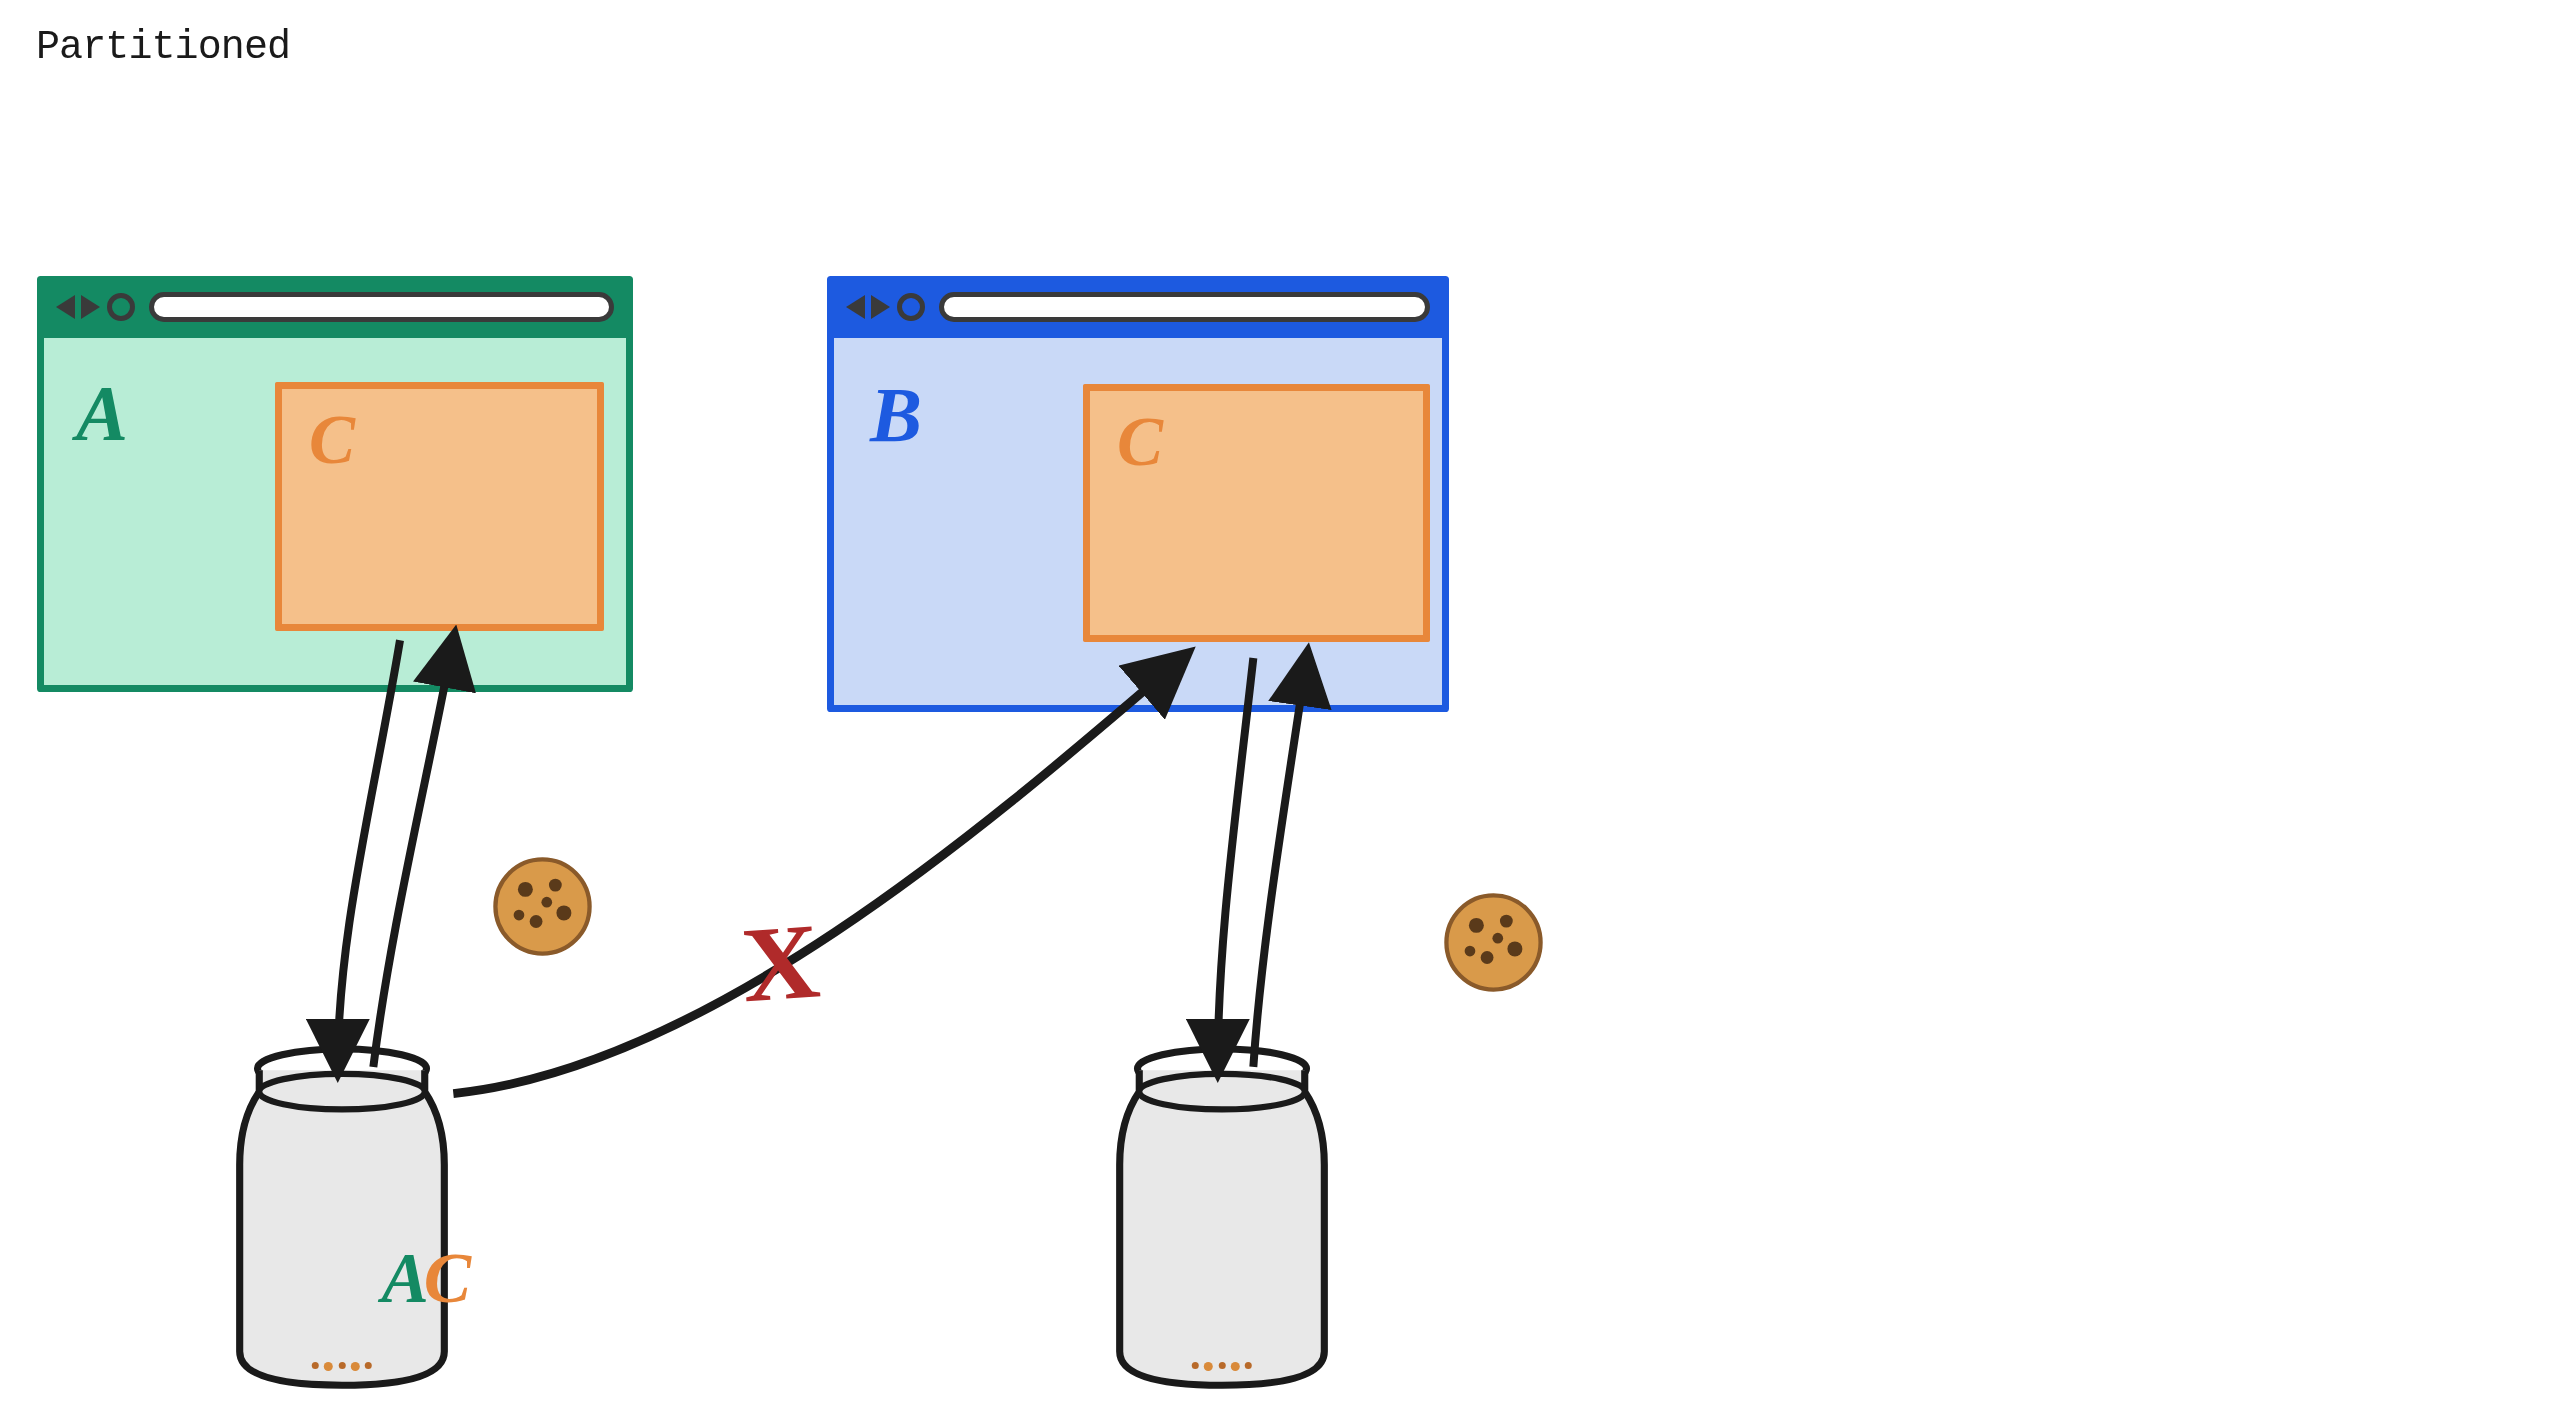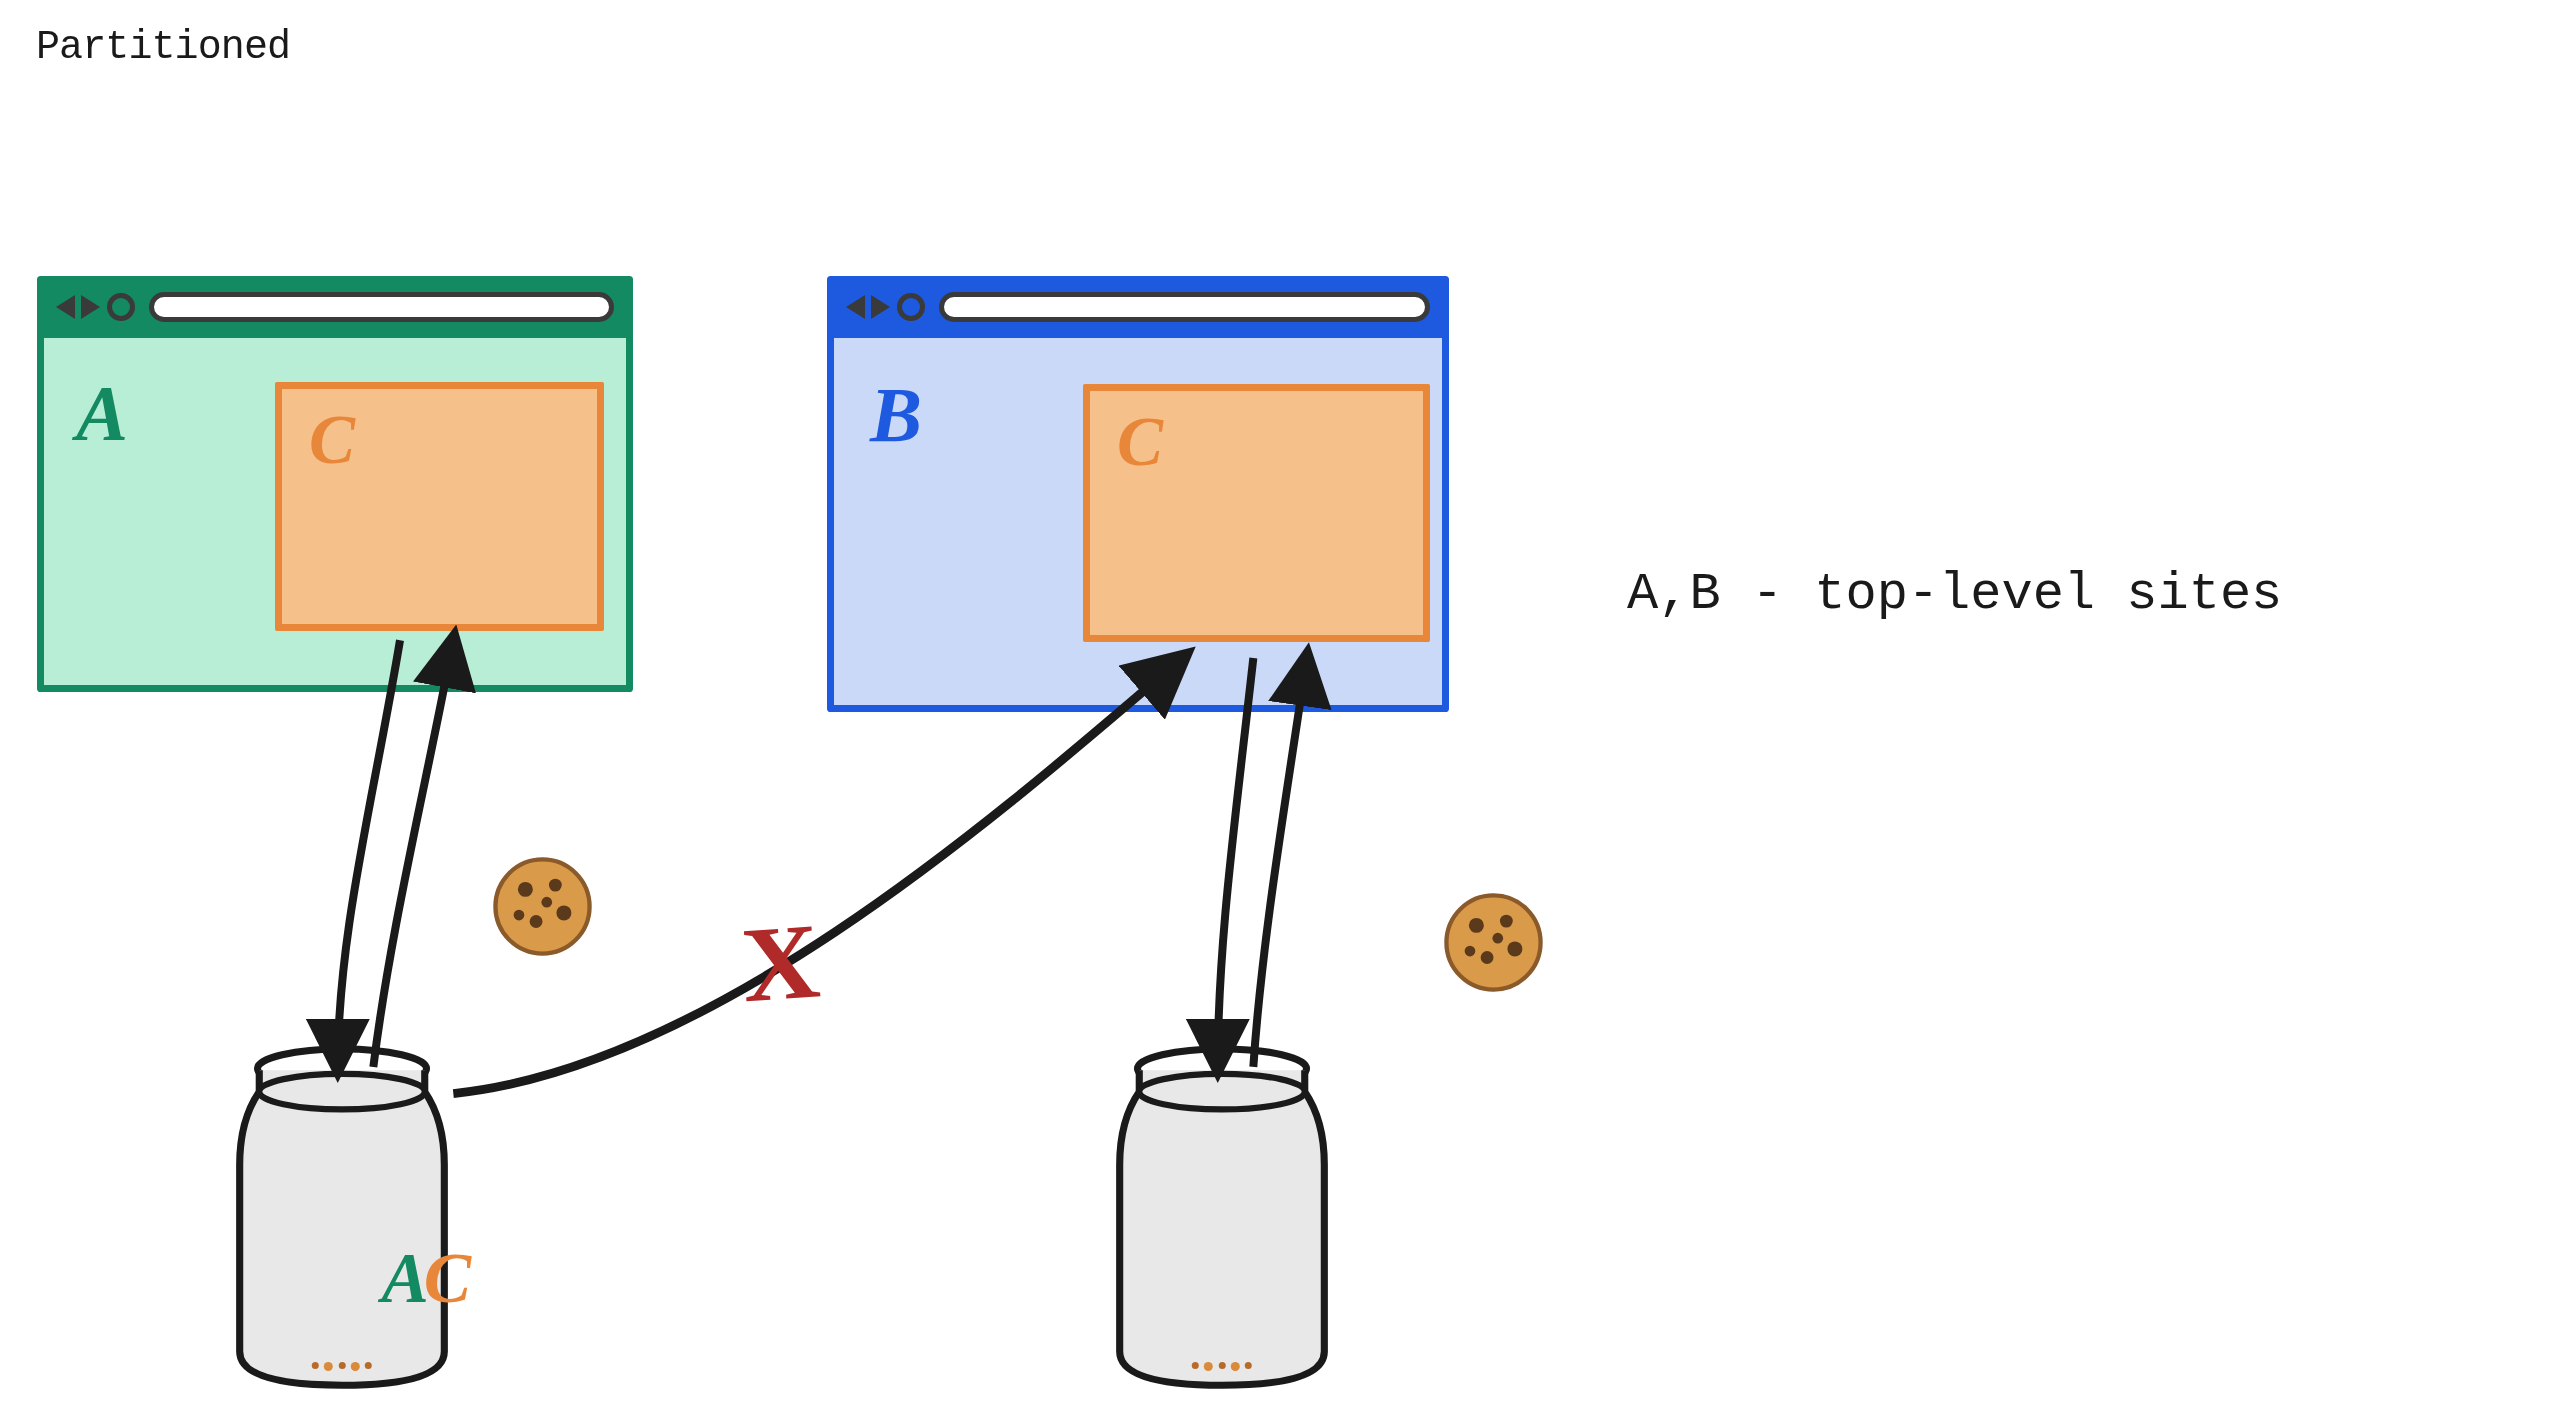--- a/index.html
+++ b/index.html
@@ -187,21 +187,21 @@
       border-radius: 50%;
       display: inline-block;
     }
     .crumbs span:nth-child(odd){ background:#b86a2a; width:7.1px; height:7.1px; }
   </style>
 </head>
 <body>
 
 <div class="title">Partitioned</div>
 
-<div class="legend"><span class="legend-row">A,B - top-level sites</span></div>
+<div class="legend"></div>
 
 <div class="browser browser-a">
   <div class="browser-toolbar">
     <div class="nav-triangle-left"></div>
     <div class="nav-triangle-right"></div>
     <div class="nav-circle"></div>
     <div class="addr-bar"></div>
   </div>
   <div class="browser-body">
     <div class="site-label">A</div>

